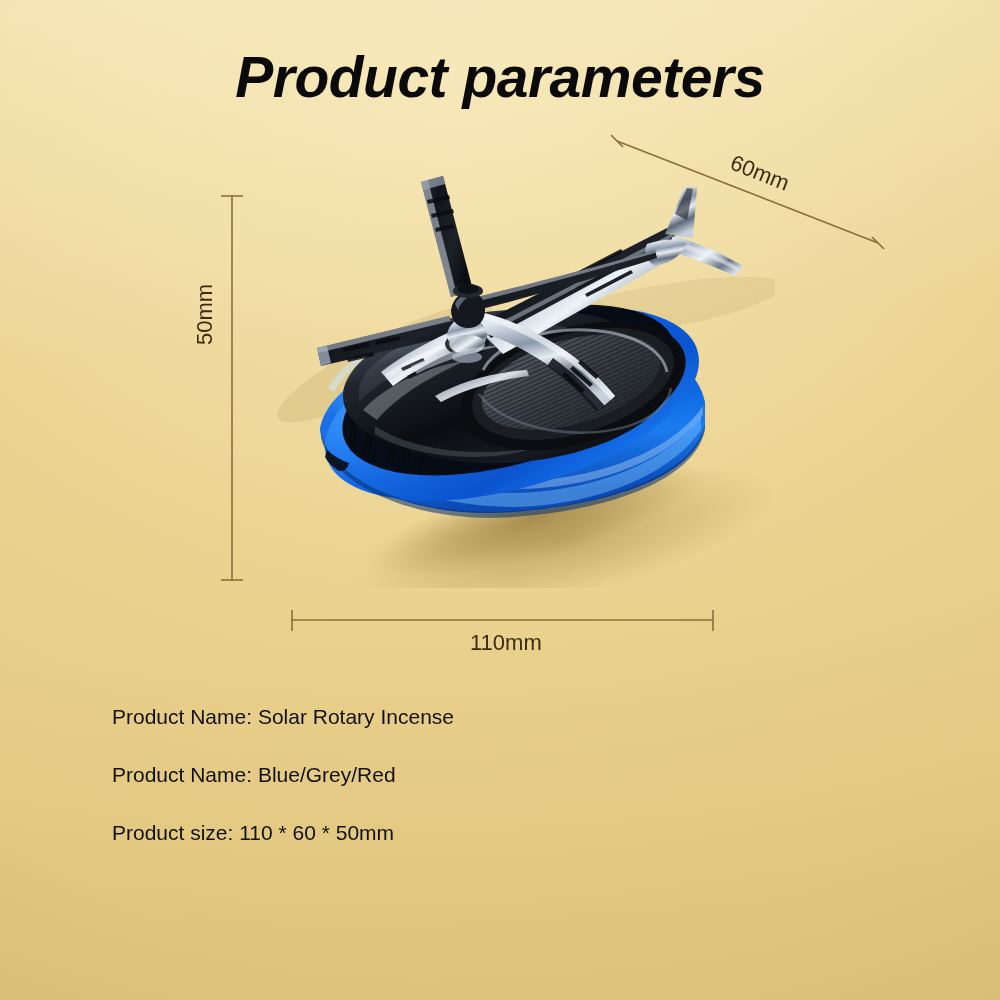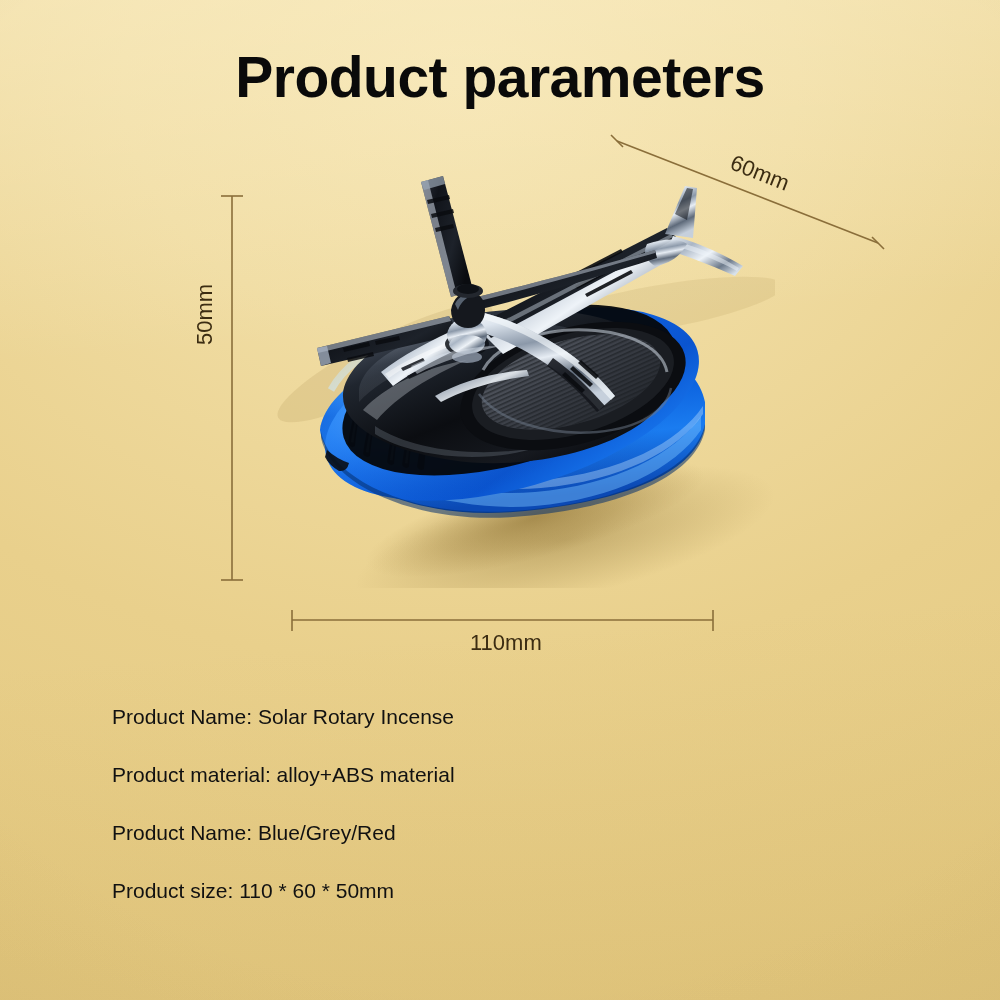--- a/index.html
+++ b/index.html
@@ -40,20 +40,21 @@
     left: 0;
     top: 48px;
     width: 1000px;
     text-align: center;
     font-size: 57px;
     font-weight: bold;
     letter-spacing: -0.5px;
     color: #0a0a0a;
     line-height: 1.05;
     white-space: nowrap;
+    font-style: italic;
   }
 
   
   #product-art {
     position: absolute;
     left: 235px;
     top: 158px;
     width: 540px;
     height: 430px;
   }
@@ -408,18 +409,17 @@
 
     <div class="dim-label" id="label-60mm">60mm</div>
 
     <div class="dim-label" id="label-50mm">50mm</div>
 
     <div class="dim-label" id="label-110mm">110mm</div>
   </div>
 
   <div id="spec-list">
     <div class="spec-line">Product Name: Solar Rotary Incense</div>
-    <div class="spec-line">Product material: alloy+ABS material</div>
     <div class="spec-line">Product Name: Blue/Grey/Red</div>
     <div class="spec-line">Product size: 110 * 60 * 50mm</div>
   </div>
 
 </div>
 
 </body></html>

